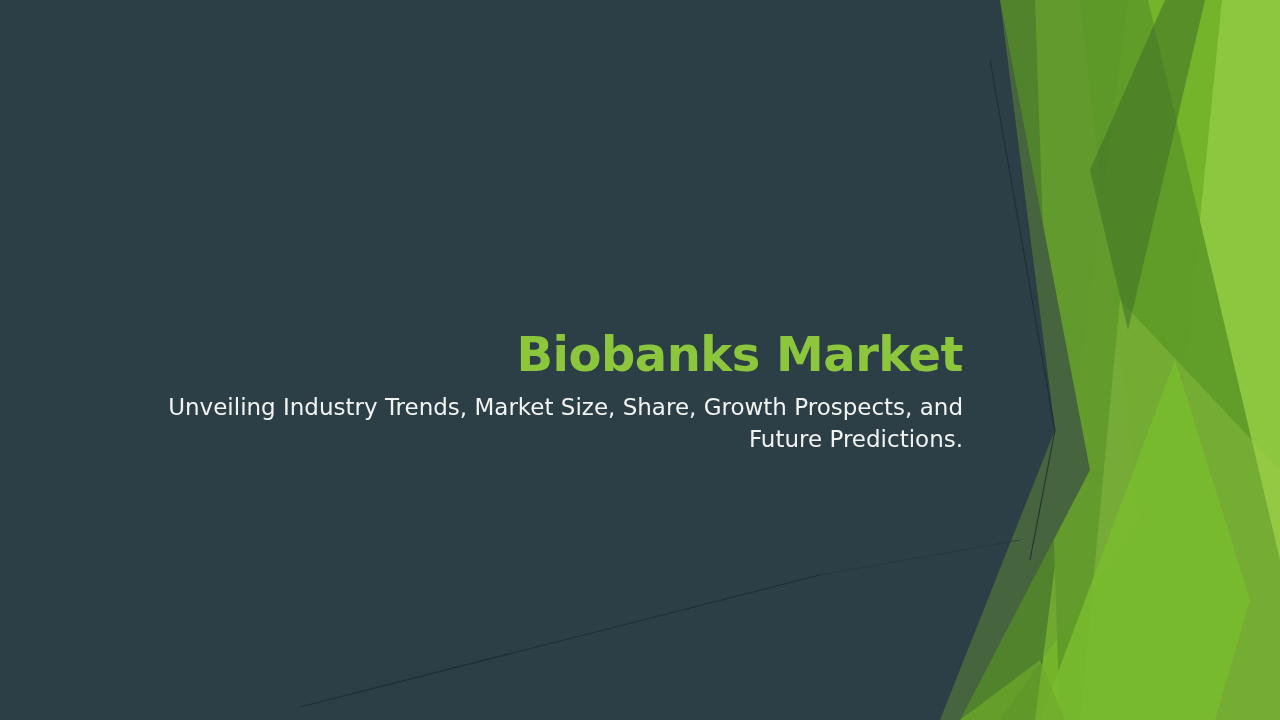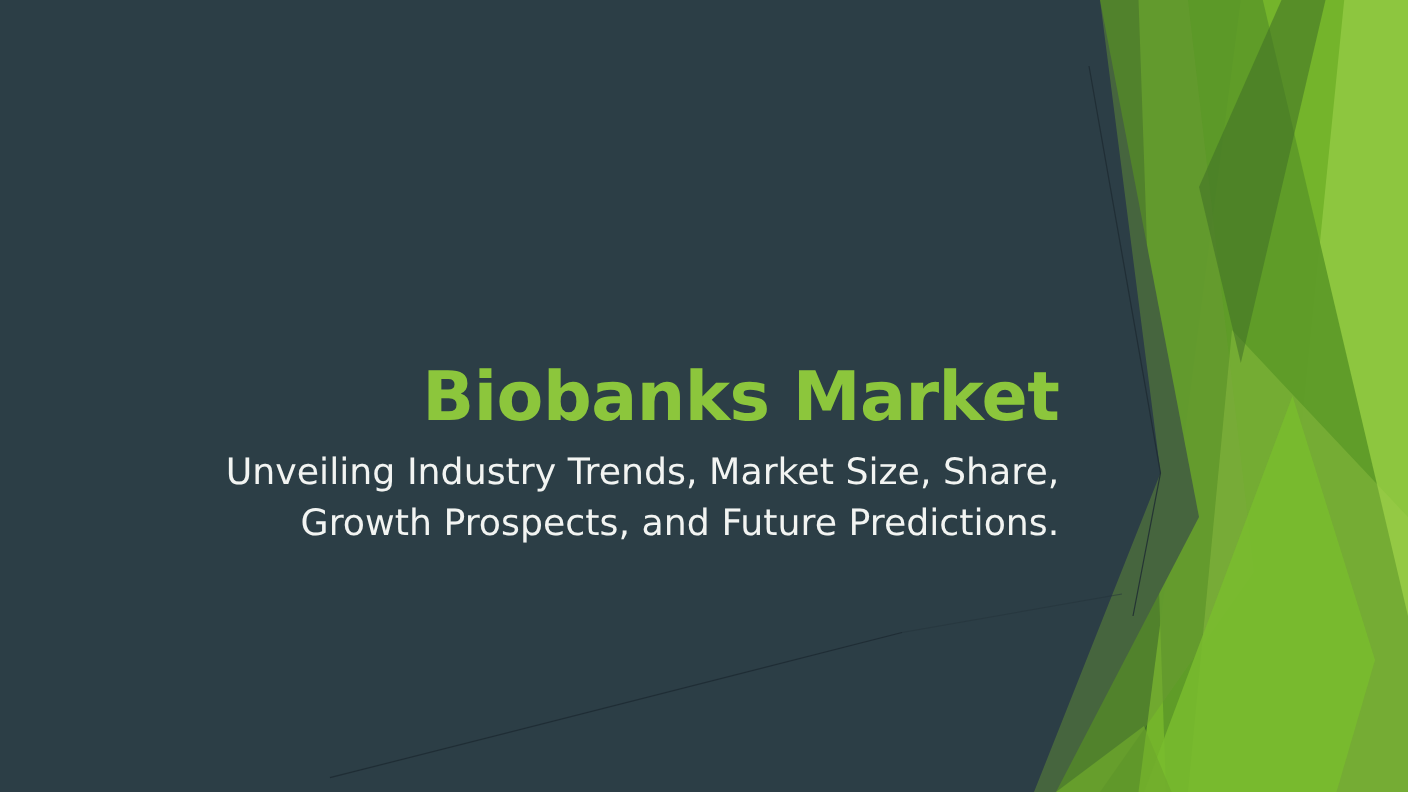--- a/index.html
+++ b/index.html
@@ -31,36 +31,36 @@
     top: 330px;
     width: 845px;
     z-index: 5;
     text-align: right;
   }
 
   #title {
     margin: 0;
     font-family: "DejaVu Sans", sans-serif;
     font-weight: bold;
-    font-size: 62px;
+    font-size: 48px;
     line-height: 1.0;
     letter-spacing: -0.5px;
     color: #8CC63C;
     text-align: right;
     padding-right: 2px;
     white-space: nowrap;
   }
 
   #subtitle {
     margin: 0;
     padding-top: 14px;
     padding-right: 2px;
     font-family: "DejaVu Sans", sans-serif;
     font-weight: normal;
-    font-size: 33px;
+    font-size: 23px;
     line-height: 1.38;
     color: #F2F4F2;
     text-align: right;
   }
 </style>
 </head>
 <body>
 
 <div id="slide">
 

